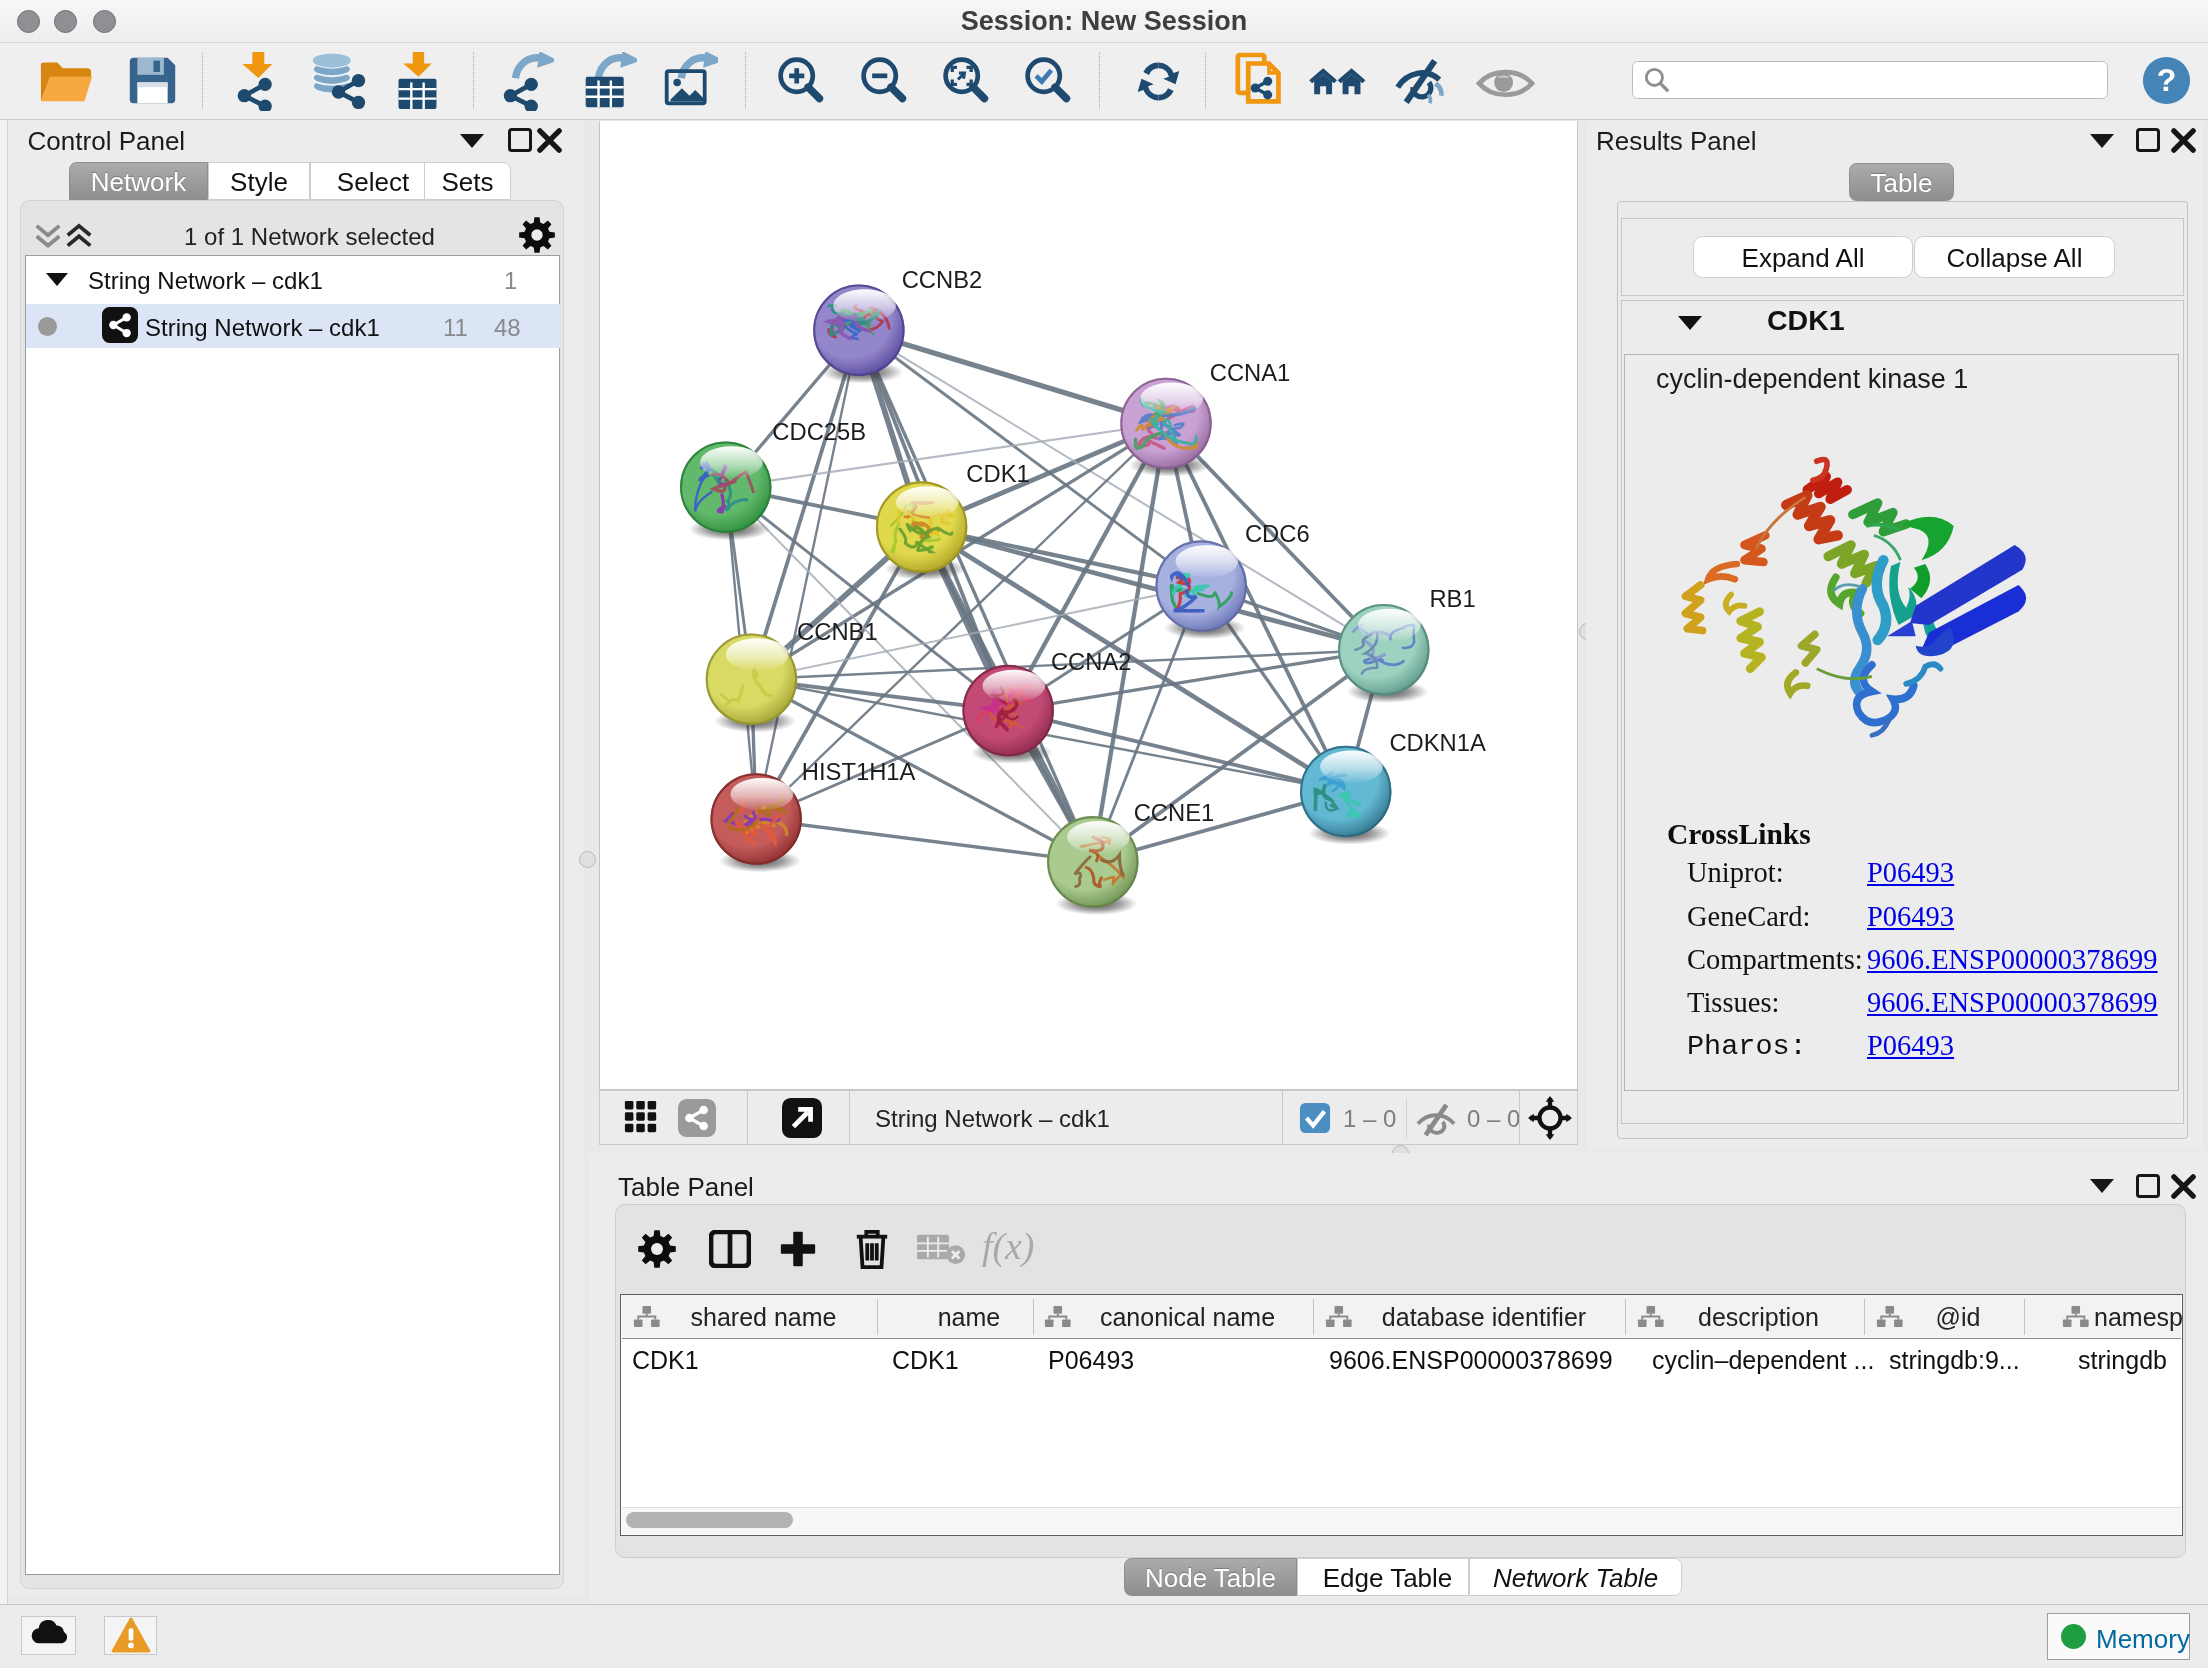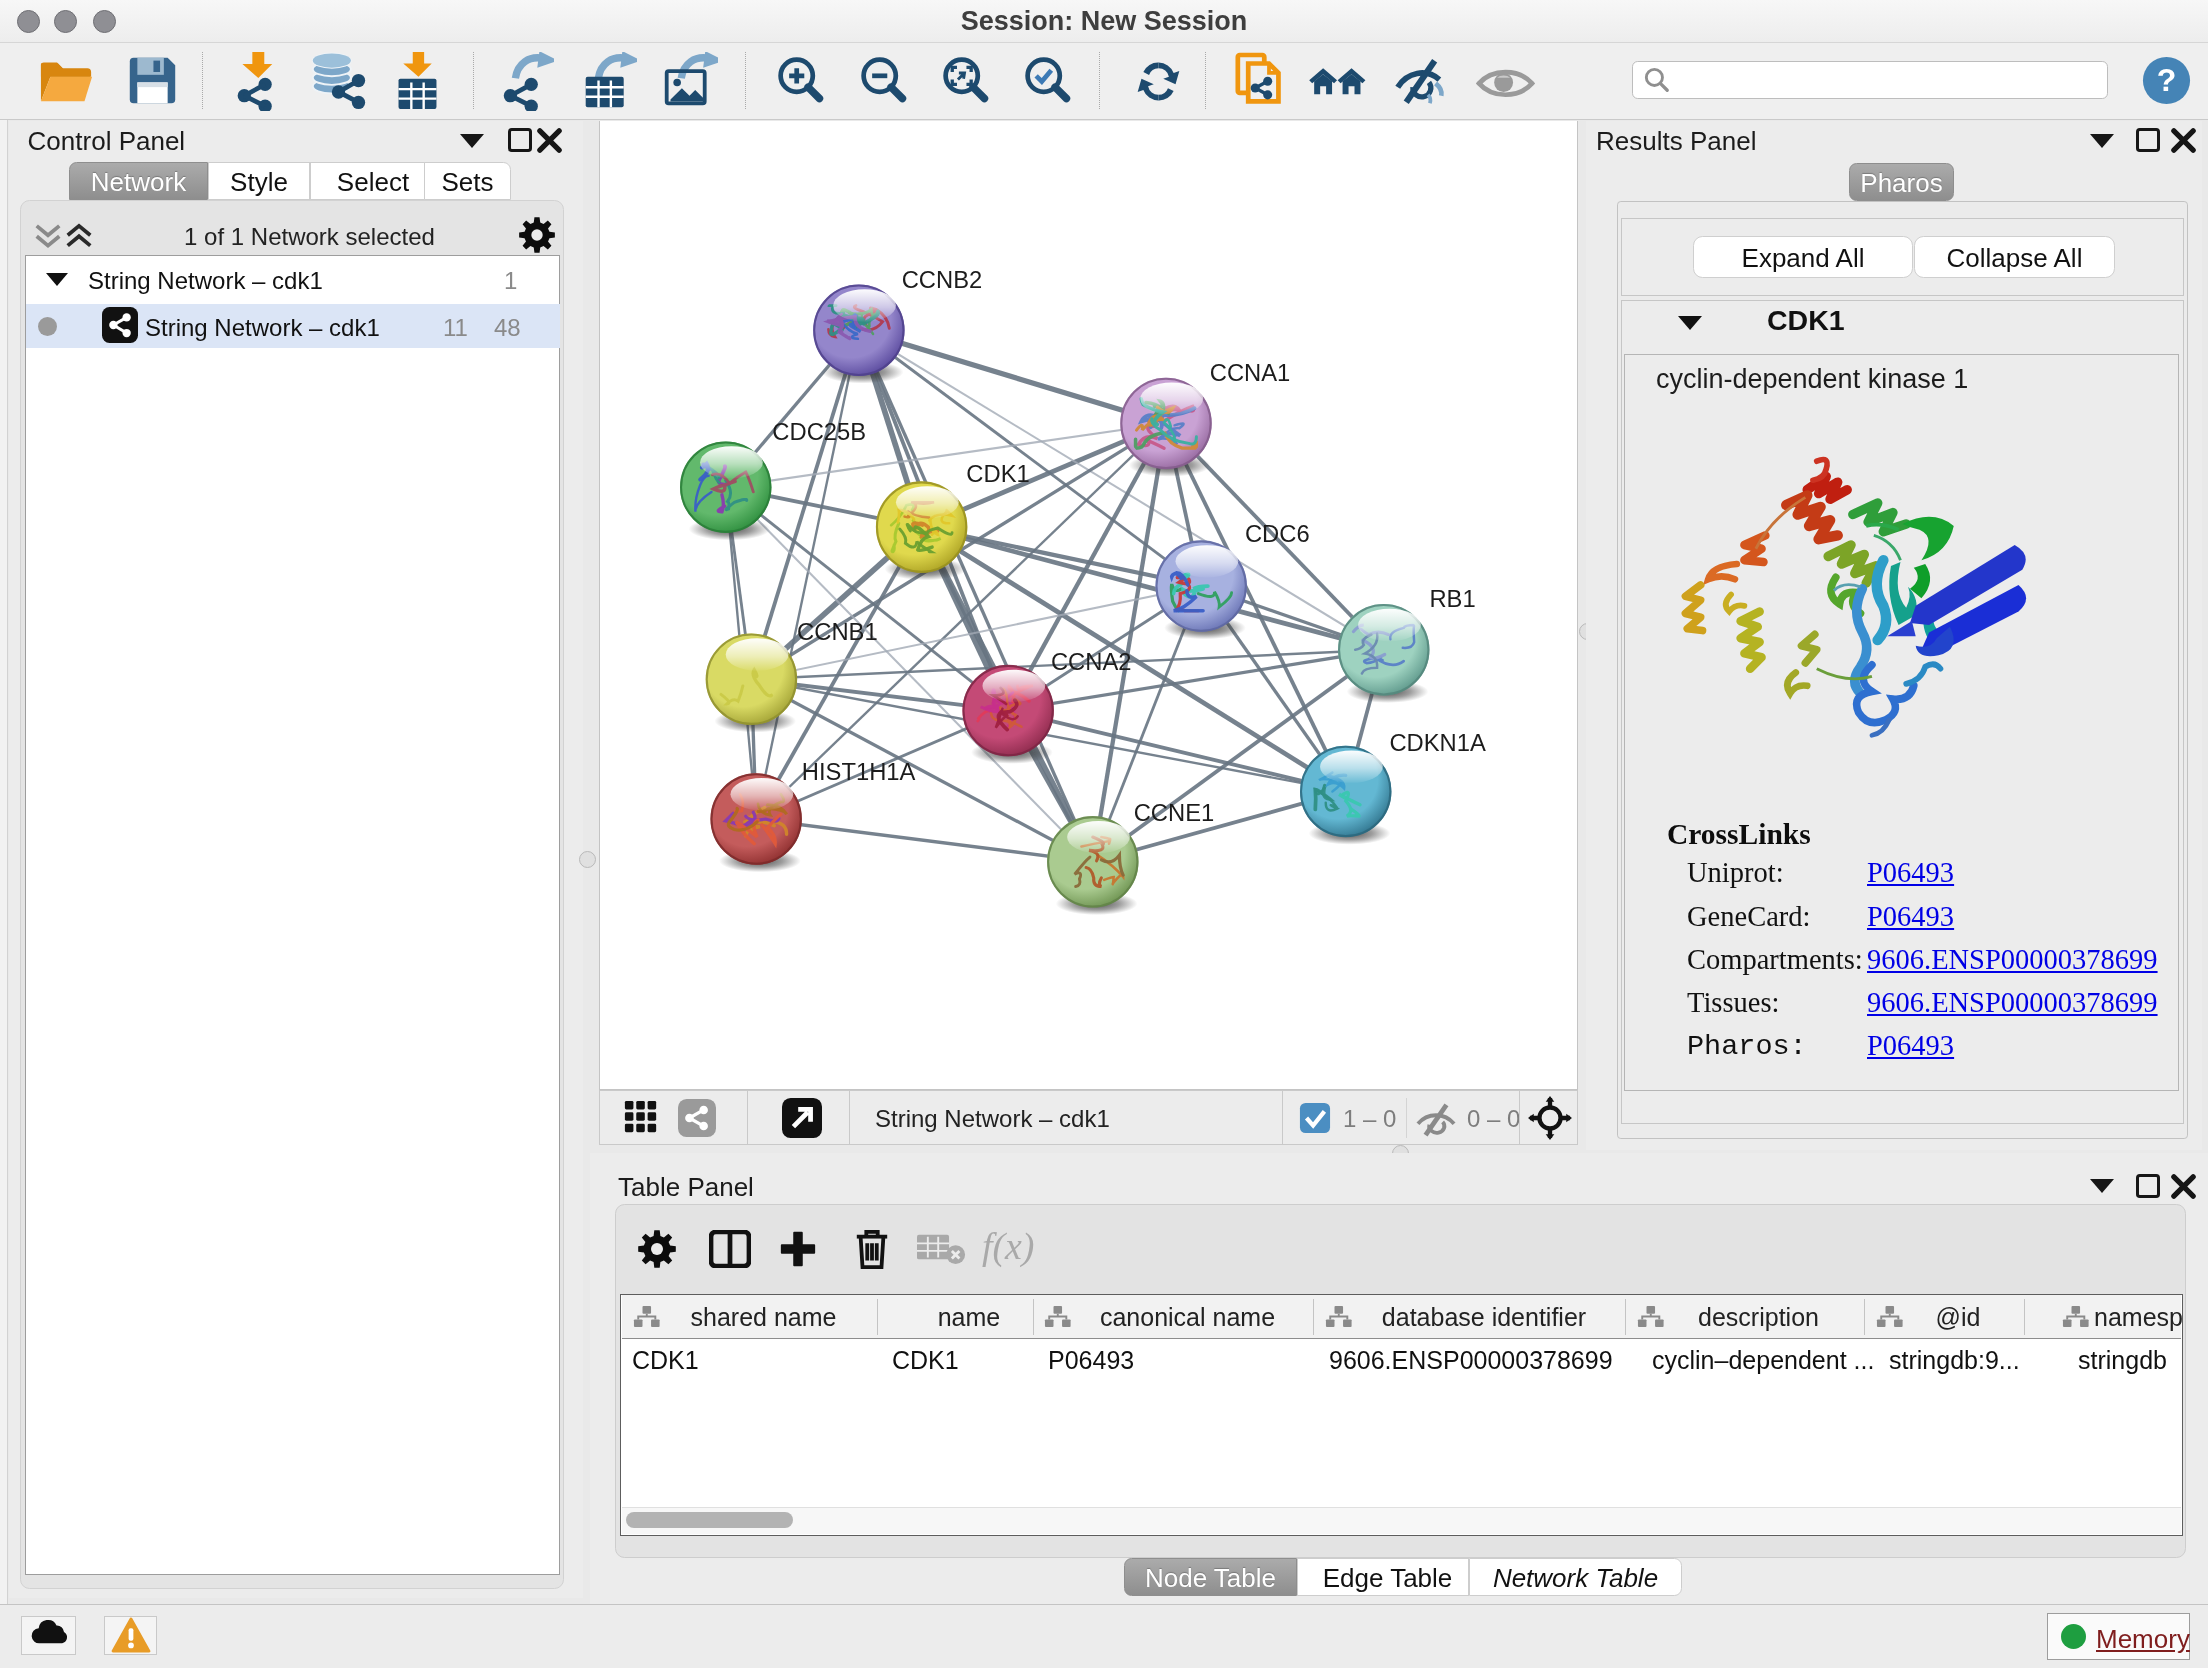--- a/index.html
+++ b/index.html
@@ -646,21 +646,21 @@
 <div class="abs" style="left:579px;top:851px;width:17px;height:17px;border-radius:50%;background:#e0e0e0;border:1px solid #b9b9b9;"></div>
 <div class="abs" style="left:1579px;top:623px;width:17px;height:17px;border-radius:50%;background:#e0e0e0;border:1px solid #b9b9b9;"></div>
 <div class="abs" style="left:1392px;top:1145px;width:17px;height:17px;border-radius:50%;background:#e0e0e0;border:1px solid #b9b9b9;"></div>
 <div class="abs" style="left:1586px;top:121px;width:616px;height:1029px;background:#ececec;"></div>
 <div class="abs panelhdr" style="left:1596px;top:126px;">Results Panel</div>
 <div class="abs" style="left:2090px;top:134px;width:0;height:0;border-left:12.4px solid transparent;border-right:12.4px solid transparent;border-top:14.3px solid #161616;"></div>
 <div class="abs" style="left:2136px;top:128px;width:24px;height:24px;border:3.3px solid #161616;border-radius:3.8px;"></div>
 <svg class="abs" style="left:2170px;top:127px" width="27" height="27" viewBox="0 0 28 28">
     <path d="M4 4 L24 24 M24 4 L4 24" stroke="#161616" stroke-width="5.5" stroke-linecap="round"></path>
   </svg>
-<div class="abs tab tabsel" style="left:1849px;top:163px;width:105px;height:38px;line-height:38px;border-radius:7.6px;">Pharos</div>
+<div class="abs tab tabsel" style="left:1849px;top:163px;width:105px;height:38px;line-height:38px;border-radius:7.6px;">Table</div>
 <div class="abs" style="left:1617px;top:201px;width:571px;height:938px;background:#ebebeb;border:1px solid #c2c2c2;border-radius:3.8px;"></div>
 <div class="abs" style="left:1621px;top:218px;width:563px;height:78px;background:#ececec;border:1px solid #c6c6c6;"></div>
 <div class="abs" style="left:1693px;top:236px;width:220px;height:42px;background:#fff;border:1px solid #cfcfcf;border-radius:9.5px;text-align:center;line-height:42px;font-size:26px;color:#111;">Expand All</div>
 <div class="abs" style="left:1914px;top:236px;width:201px;height:42px;background:#fff;border:1px solid #cfcfcf;border-radius:9.5px;text-align:center;line-height:42px;font-size:26px;color:#111;">Collapse All</div>
 <div class="abs" style="left:1621px;top:300px;width:563px;height:824px;background:#ececec;border:1px solid #c6c6c6;"></div>
 <div class="abs" style="left:1678px;top:316px;width:0;height:0;border-left:12.4px solid transparent;border-right:12.4px solid transparent;border-top:14.3px solid #111;"></div>
 <div class="abs" style="left:1767px;top:304px;font-size:28.5px;font-weight:bold;color:#111;">CDK1</div>
 <div class="abs" style="left:1624px;top:354px;width:555px;height:737px;background:#ececec;border:1px solid #b5b5b5;"></div>
 <div class="abs" style="left:1656px;top:364px;font-size:27px;color:#1c1c1c;">cyclin-dependent kinase 1</div>
 <svg width="354" height="318" viewBox="0 0 372 334" style="position:absolute;left:1674px;top:444px">
@@ -826,13 +826,13 @@
 <div class="abs" style="left:21px;top:1616px;width:55px;height:39px;background:#f4f4f4;border:1px solid #c9c9c9;text-align:center;"><svg width="42" height="30" viewBox="0 0 44 32" style="">
       <path d="M12 28 a8 8 0 0 1-1-16 10 10 0 0 1 19-3 7.5 7.5 0 0 1 8 7 6.5 6.5 0 0 1 -2 12 z" fill="#111"></path>
     </svg></div>
 <div class="abs" style="left:104px;top:1616px;width:53px;height:39px;background:#f4f4f4;border:1px solid #c9c9c9;text-align:center;"><svg width="40" height="36" viewBox="0 0 42 38" style="">
 <path d="M21 2 L40 36 H2 z" fill="#e89c27" stroke="#e89c27" stroke-width="3" stroke-linejoin="round"></path>
 <rect x="18.5" y="12" width="5" height="13" rx="2" fill="#fff"></rect>
 <circle cx="21" cy="30" r="3" fill="#fff"></circle>
 </svg></div>
 <div class="abs" style="left:2047px;top:1613px;width:143px;height:47px;background:#fafafa;border:1.9px solid #9d9d9d;"></div>
 <div class="abs" style="left:2061px;top:1624px;width:25px;height:25px;border-radius:50%;background:#1e9e40;"></div>
-<div class="abs" style="left:2096px;top:1624px;font-size:26px;color:#7f1d1d;text-decoration:underline;">Memory</div>
+<div class="abs" style="left:2096px;top:1624px;font-size:26px;color:#0369a1;">Memory</div>
 
 </body></html>

